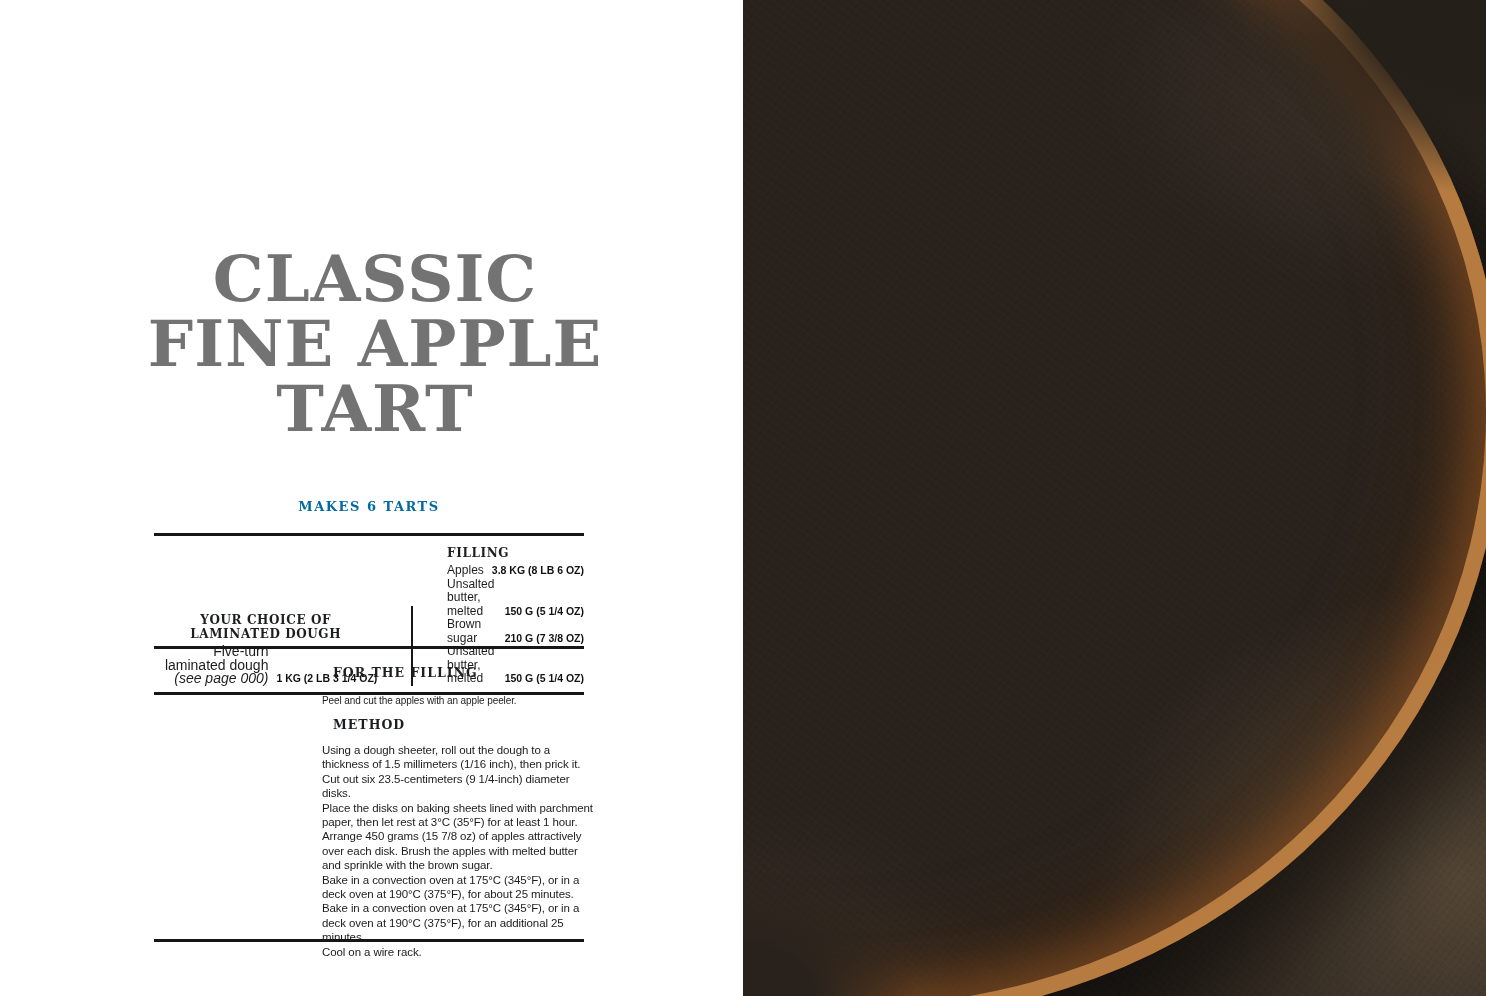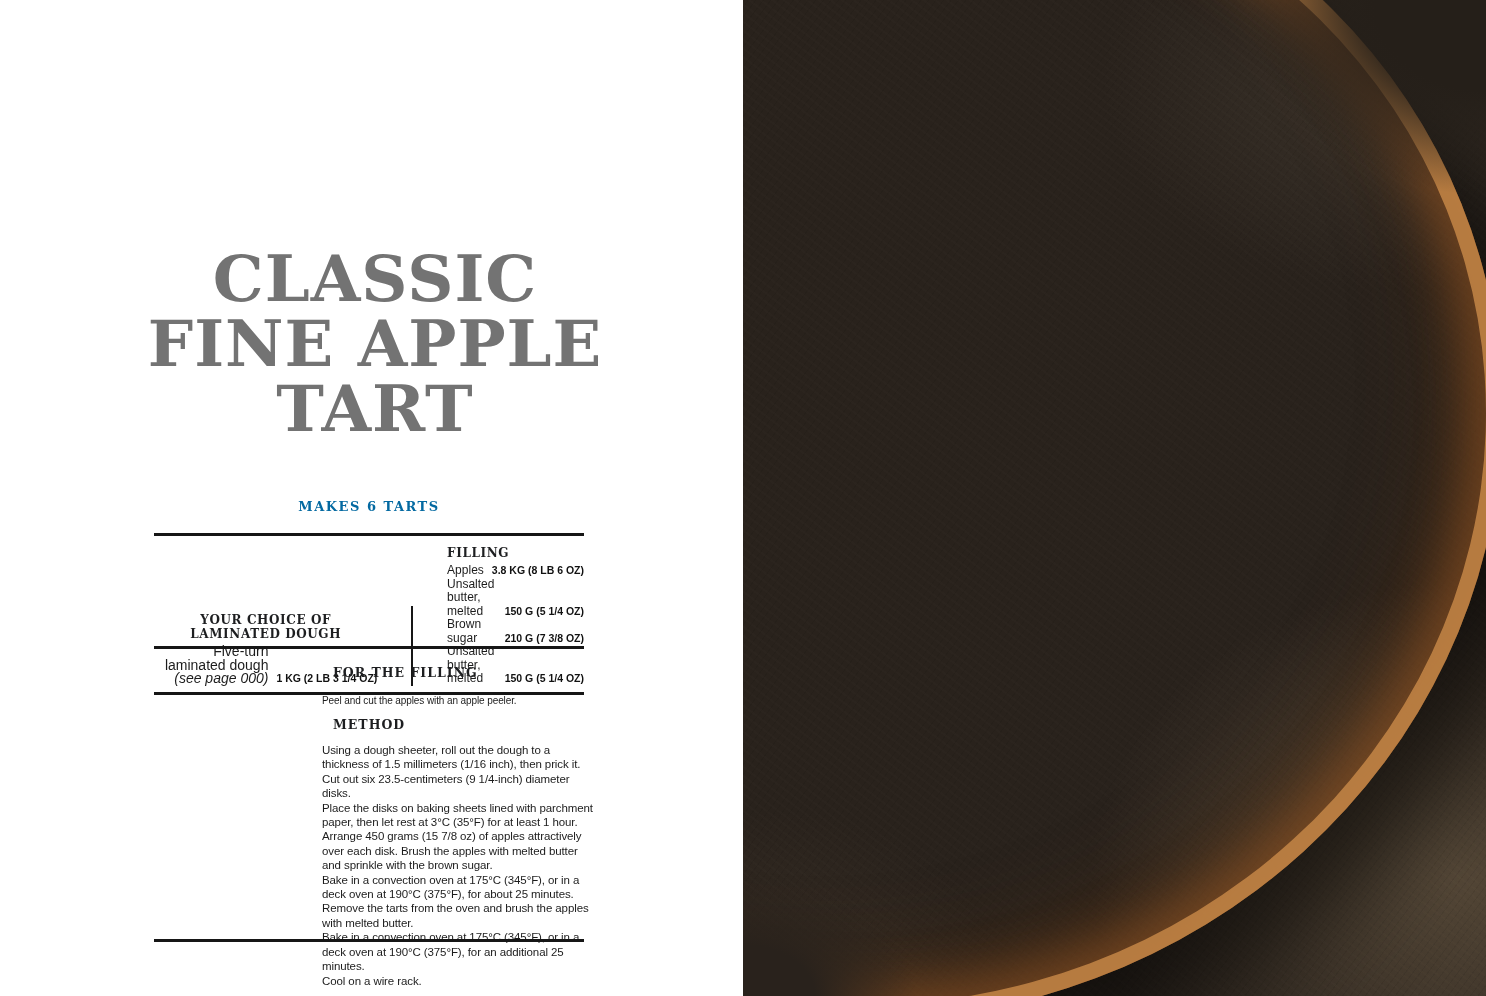--- a/index.html
+++ b/index.html
@@ -157,21 +157,20 @@
     <div class="rule rule-3"></div>
 
     <section class="method">
       <h2 class="sec-heading">METHOD</h2>
       <div class="method-steps">
         <div class="method-step">Using a dough sheeter, roll out the dough to a thickness of 1.5 millimeters (1/16 inch), then prick it.</div>
         <div class="method-step">Cut out six 23.5-centimeters (9 1/4-inch) diameter disks.</div>
         <div class="method-step">Place the disks on baking sheets lined with parchment paper, then let rest at 3°C (35°F) for at least 1 hour.</div>
         <div class="method-step">Arrange 450 grams (15 7/8 oz) of apples attractively over each disk. Brush the apples with melted butter and sprinkle with the brown sugar.</div>
         <div class="method-step">Bake in a convection oven at 175°C (345°F), or in a deck oven at 190°C (375°F), for about 25 minutes.</div>
-        <div class="method-step">Remove the tarts from the oven and brush the apples with melted butter.</div>
         <div class="method-step">Bake in a convection oven at 175°C (345°F), or in a deck oven at 190°C (375°F), for an additional 25 minutes.</div>
         <div class="method-step">Cool on a wire rack.</div>
       </div>
     </section>
 
     <div class="rule rule-4"></div>
   </div>
 
   <div class="page-right">
     <div class="photo-noise"></div>

